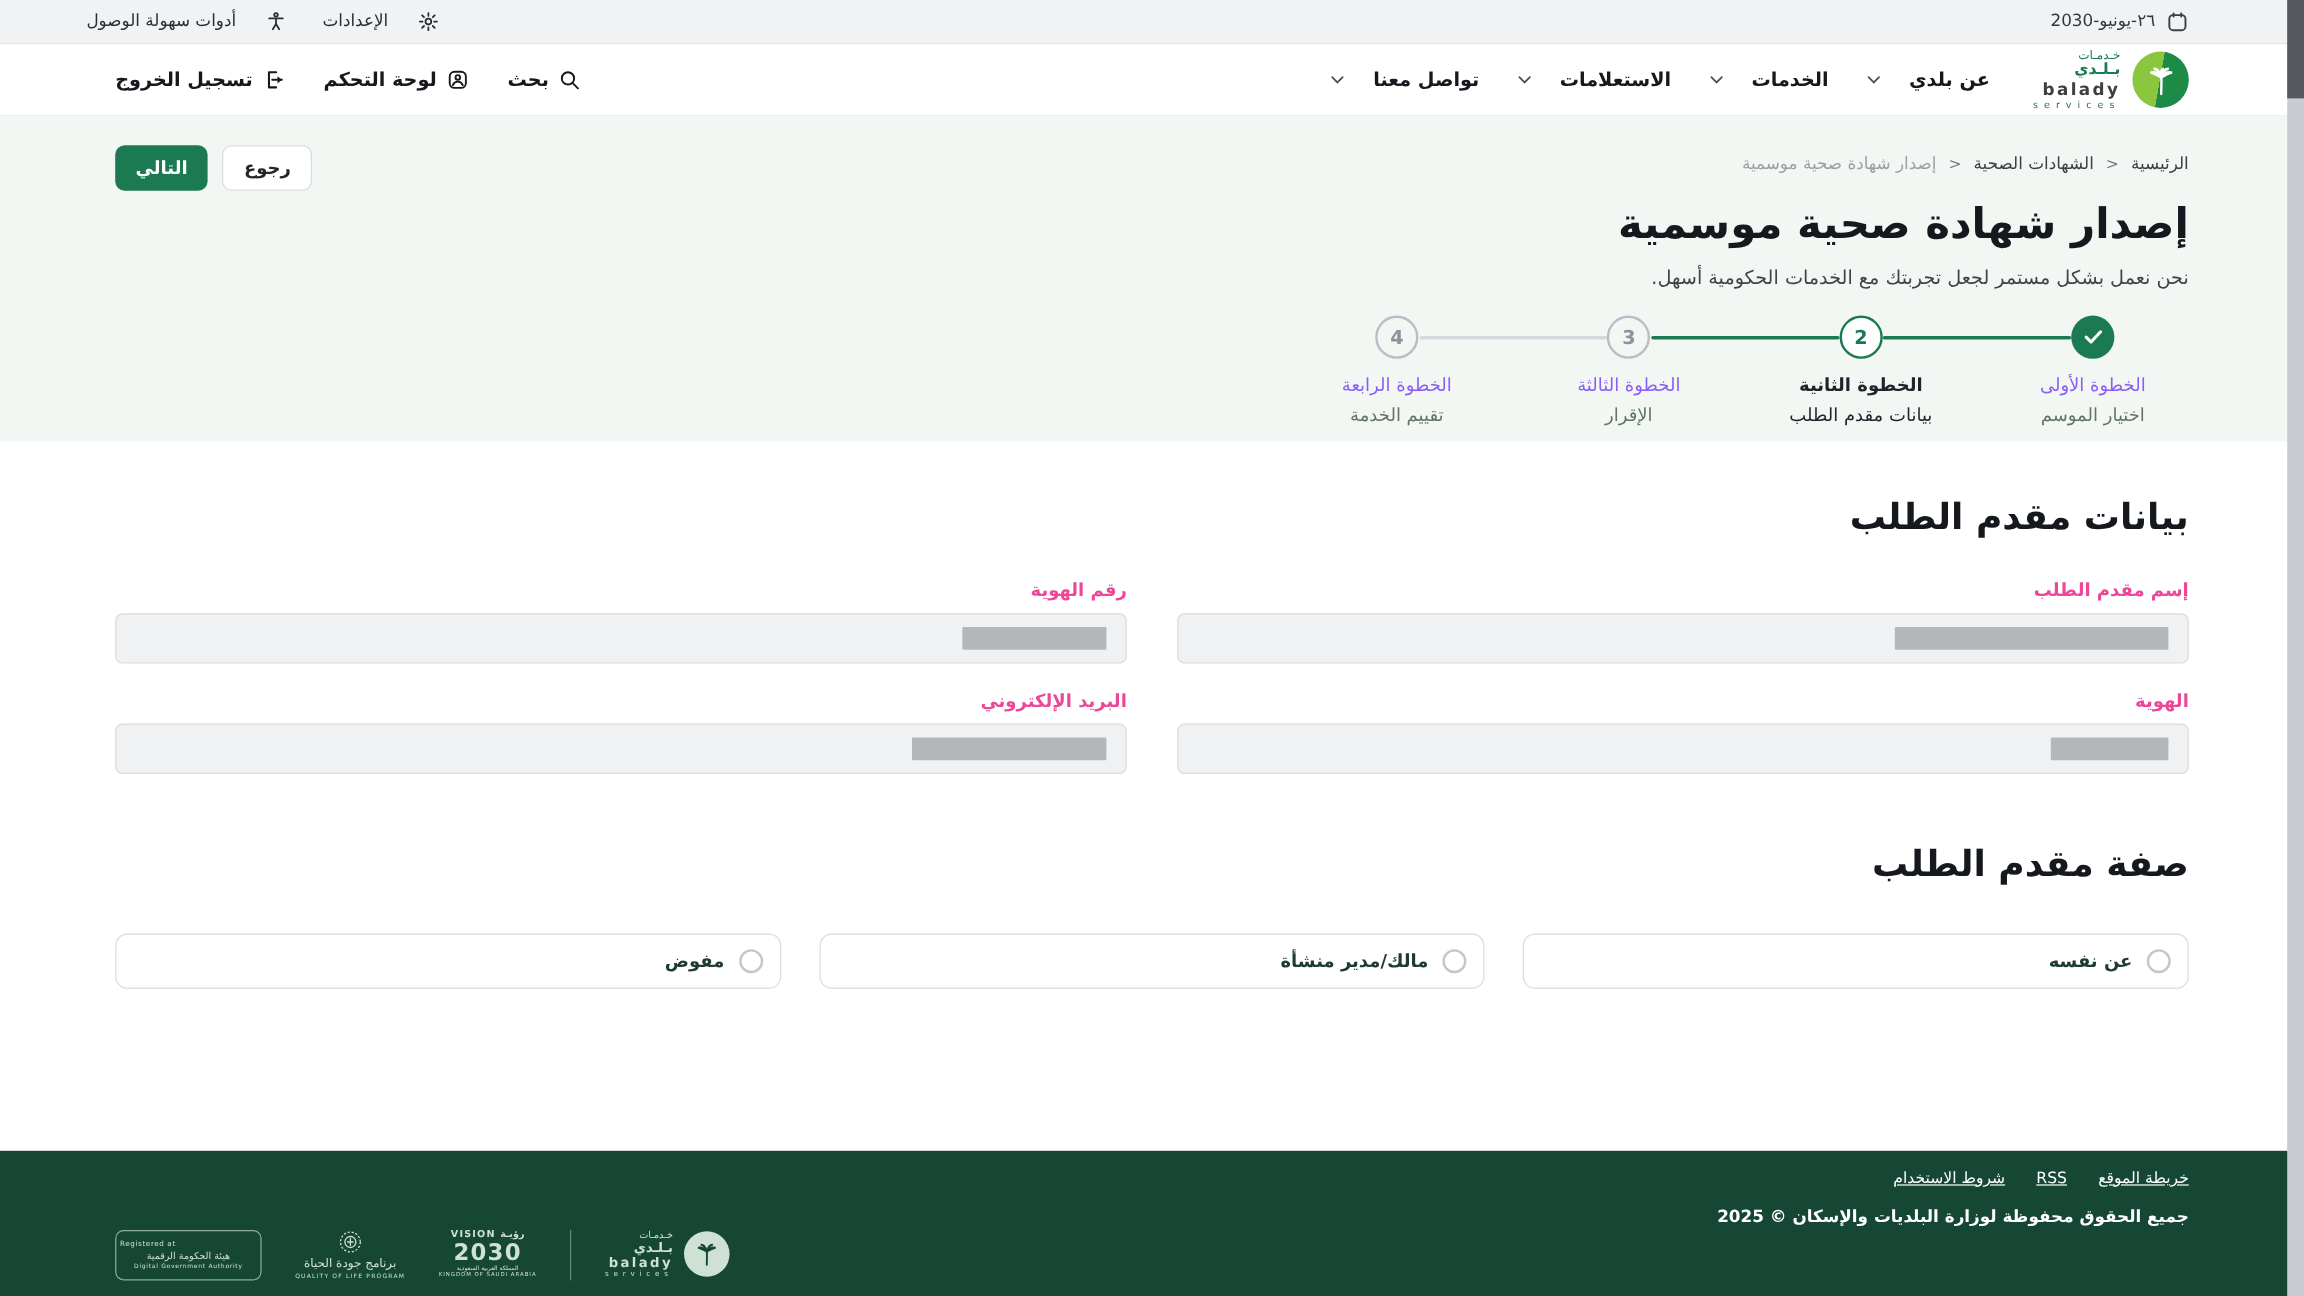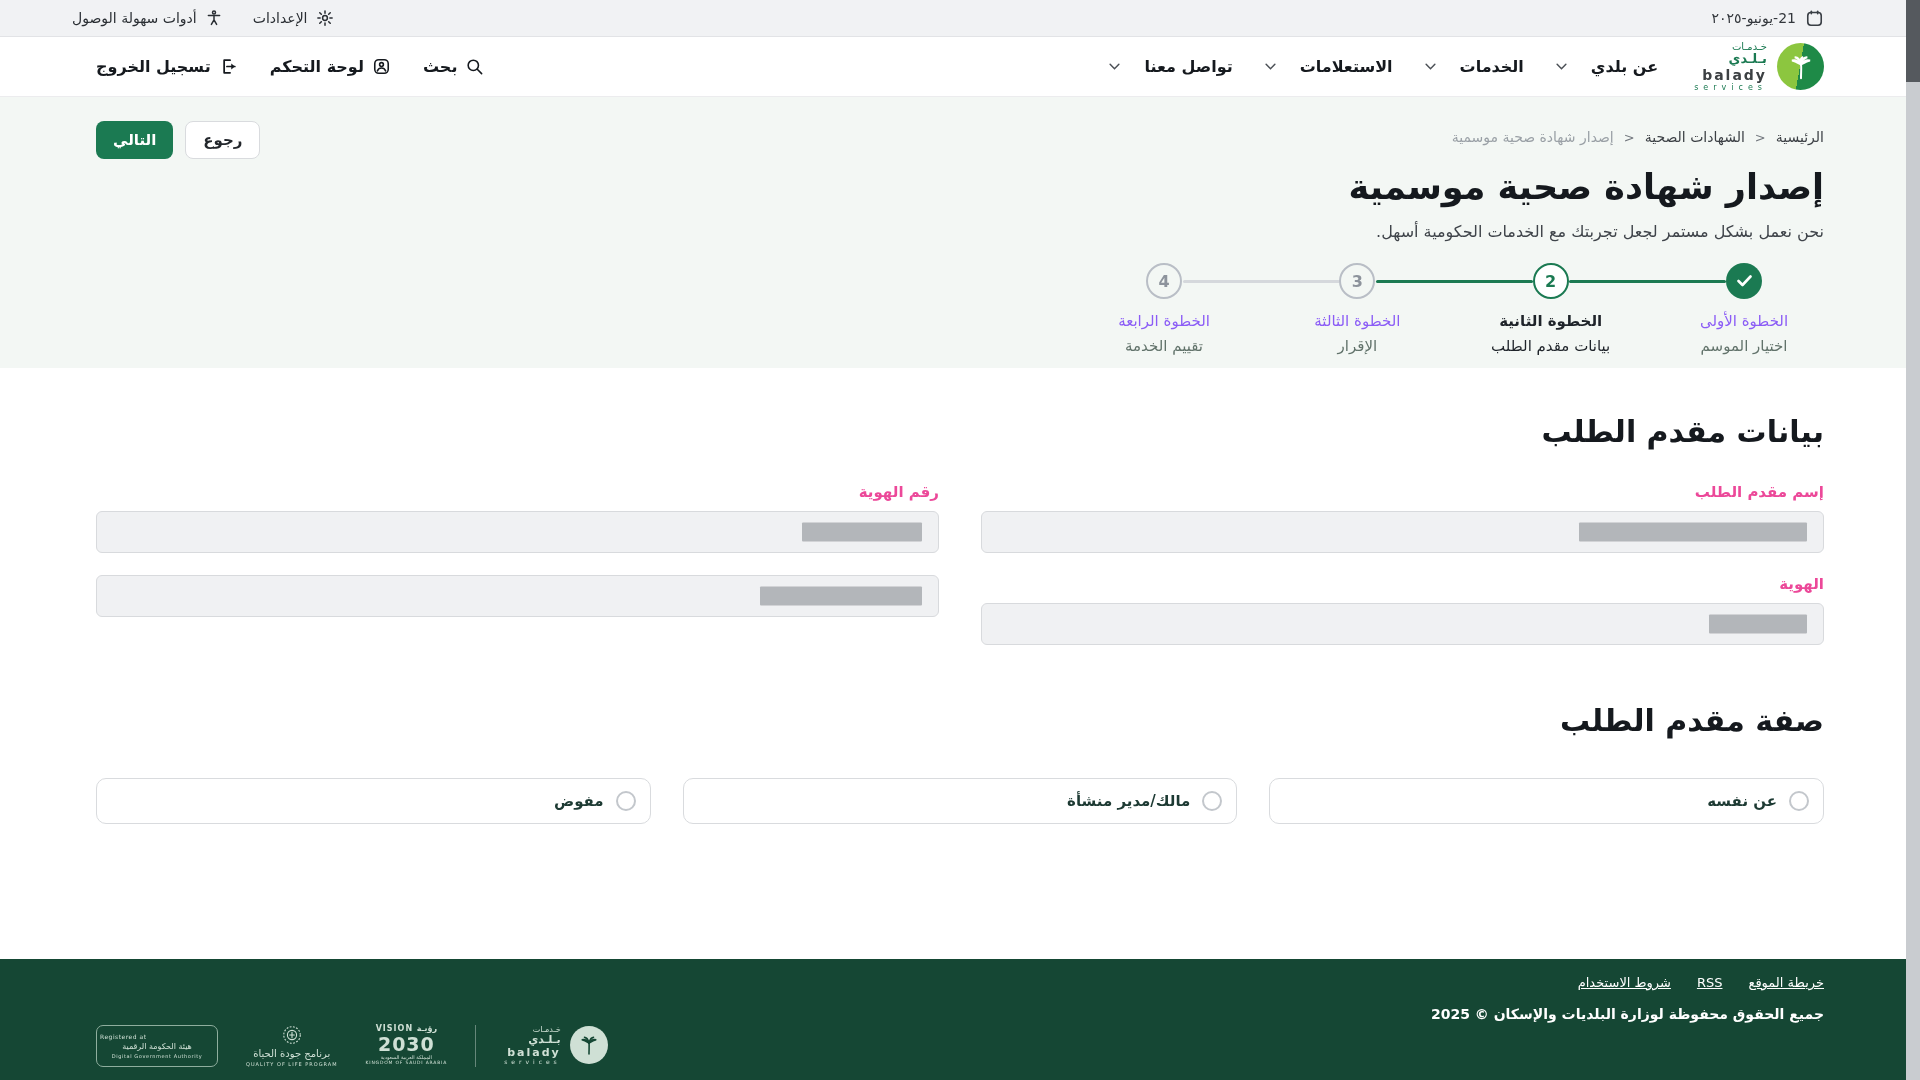--- a/index.html
+++ b/index.html
@@ -10,21 +10,21 @@
   }
   .page { position:relative; width:1920px; height:1080px; overflow:hidden; direction:rtl; }
 
   
   .topbar {
     height:37px; background:#f1f2f4; border-bottom:1px solid #e2e3e6;
     display:flex; align-items:center; justify-content:space-between;
     padding:0 96px 0 72px; font-size:14px; color:#2a2e33;
   }
   .tb-group { display:flex; align-items:center; gap:30px; }
-  .tb-link { display:flex; align-items:center; gap:8px; cursor:pointer; }
+  .tb-link { display:flex; align-items:center; gap:24px; cursor:pointer; }
   .tb-link svg, .tb-date svg { flex:none; }
   .tb-date { display:flex; align-items:center; gap:9px; color:#33373c; }
 
   
   .navbar {
     height:60px; background:#fff; border-bottom:1px solid #ececee;
     display:flex; align-items:center; justify-content:space-between; padding:0 96px;
   }
   .nav-right { display:flex; align-items:center; gap:36px; }
   .logo { display:flex; align-items:center; gap:10px; cursor:pointer; }
@@ -141,21 +141,21 @@
 
 <div class="page">
 
   <div class="topbar">
     <div class="tb-date">
       <svg width="19" height="19" viewBox="0 0 24 24" fill="none" stroke="#3a3f45" stroke-width="2" stroke-linecap="round">
         <rect x="3.5" y="4.5" width="17" height="16" rx="4"></rect>
           <line x1="8" y1="2.8" x2="8" y2="6"></line>
           <line x1="16" y1="2.8" x2="16" y2="6"></line>
       </svg>
-      <span>21-يونيو-٢٠٢٥</span>
+      <span>٢٦-يونيو-2030</span>
     </div>
     <div class="tb-group">
       <div class="tb-link">
         <svg width="18" height="18" viewBox="0 0 24 24" fill="none" stroke="#2a2e33" stroke-width="2" stroke-linecap="round">
           <circle cx="12" cy="12" r="3.2"></circle>
           <path d="M12 2.5v3M12 18.5v3M2.5 12h3M18.5 12h3M5 5l2.1 2.1M16.9 16.9L19 19M19 5l-2.1 2.1M7.1 16.9L5 19"></path>
         </svg>
         <span>الإعدادات</span>
       </div>
       <div class="tb-link">
@@ -309,20 +309,21 @@
           <span class="redacted r-id"></span>
         </div>
       </div>
       <div class="field">
         <div class="field-label">الهوية</div>
         <div class="input">
           <span class="redacted r-mobile"></span>
         </div>
       </div>
       <div class="field">
+        <div class="field-label">البريد الإلكتروني</div>
         <div class="input">
           <span class="redacted r-email"></span>
         </div>
       </div>
     </div>
 
     <div class="section-title second">صفة مقدم الطلب</div>
 
     <div class="roles">
       <div class="role-card">

